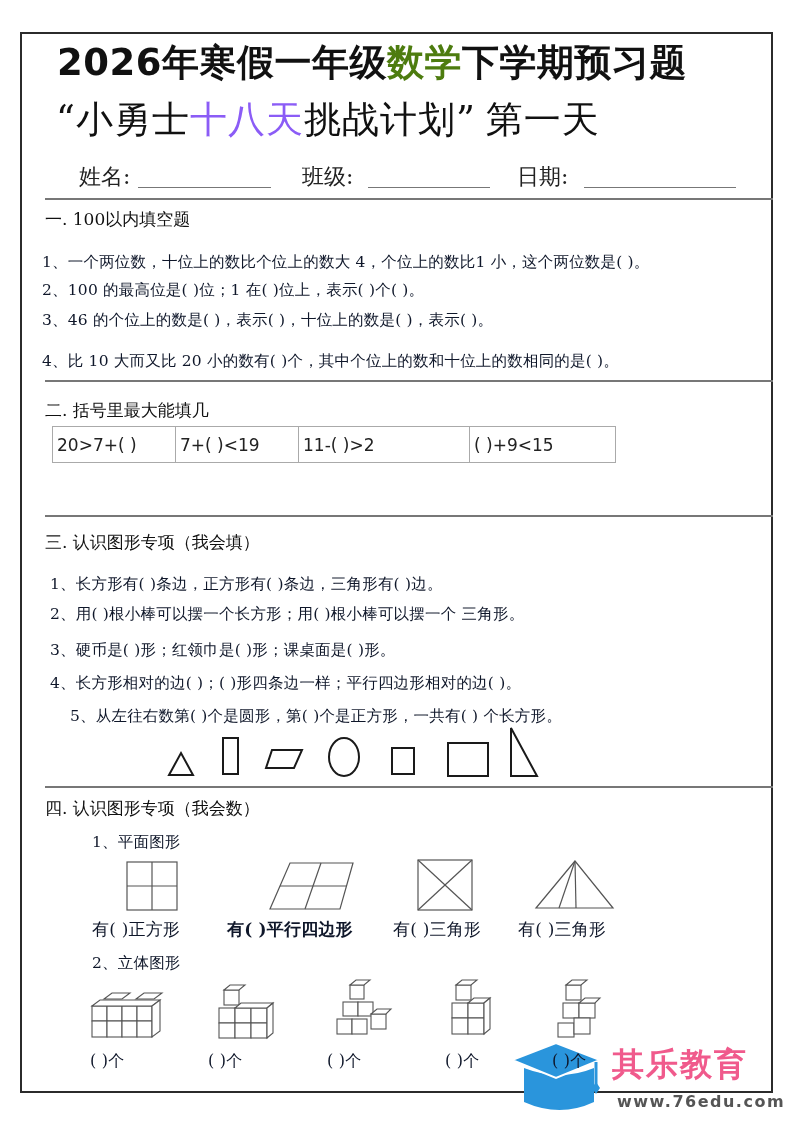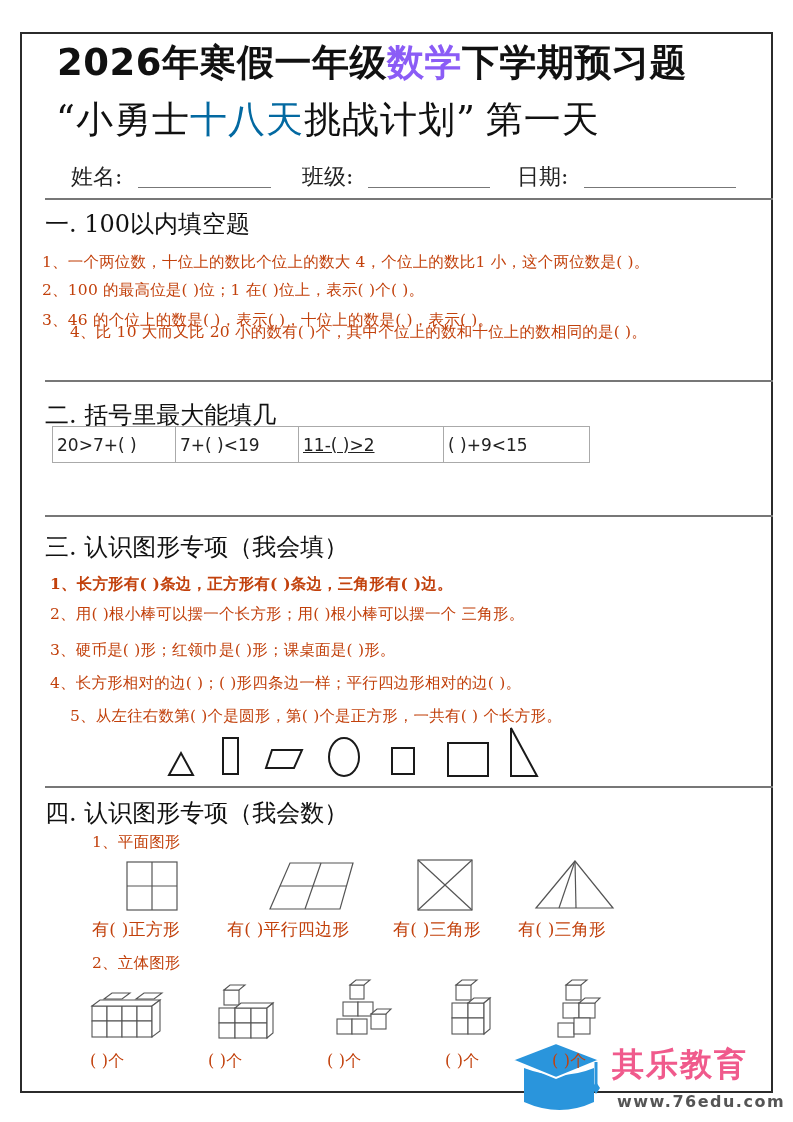--- a/index.html
+++ b/index.html
@@ -4,88 +4,88 @@
 <style>
   * { margin: 0; padding: 0; box-sizing: border-box; }
   html, body { width: 793px; height: 1122px; background: #ffffff; overflow: hidden; }
   body { position: relative; font-family: "DejaVu Serif", "Liberation Serif", serif; color: #1a1a1a; }
 
   .frame { position: absolute; left: 20px; top: 32px; width: 753px; height: 1061px; border: 2px solid #2b2b2b; border-bottom-width: 2px; }
 
   .abs { position: absolute; white-space: nowrap; }
 
   .title { left: 57px; top: 38px; font-family: "DejaVu Sans", "Liberation Sans", sans-serif; font-weight: bold; font-size: 37px; letter-spacing: 0.5px; color: #111; }
-  .title .green { color: #8b5cf6; }
+  .title .green { color: #4d7c0f; }
 
   .subtitle { left: 56px; top: 95px; font-family: "DejaVu Serif", serif; font-size: 37px; font-weight: normal; color: #111; letter-spacing: 1px; }
-  .subtitle .red { color: #0369a1; }
+  .subtitle .red { color: #8b5cf6; }
   .subtitle .day { text-decoration-thickness: 2px; text-underline-offset: 6px; margin-left: 10px; }
 
   .info-row { top: 162px; font-size: 22px; color: #222; }
   .blank-line { position: absolute; height: 1px; background: #777; }
 
   .divider { position: absolute; left: 45px; width: 728px; height: 2px; background: #777; }
 
-  .sec-title { font-family: "DejaVu Serif", serif; font-size: 24px; color: #111; }
-  .q { font-size: 15.5px; color: #c2410c; letter-spacing: 0.2px; }
+  .sec-title { font-family: "DejaVu Serif", serif; font-size: 17px; color: #111; }
+  .q { font-size: 15.5px; color: #0f172a; letter-spacing: 0.2px; }
 
   table.ineq { position: absolute; left: 52px; top: 426px; border-collapse: collapse; font-family: "DejaVu Sans", "Liberation Sans", sans-serif; font-size: 17px; color: #222; }
   table.ineq td { border: 1px solid #aaa; height: 36px; padding: 0 4px; }
   table.ineq td:nth-child(1) { width: 123px; }
   table.ineq td:nth-child(2) { width: 123px; }
-  table.ineq td:nth-child(3) { width: 145px; text-decoration: underline; }
+  table.ineq td:nth-child(3) { width: 171px; }
   table.ineq td:nth-child(4) { width: 146px; }
 
   svg.shapes { position: absolute; left: 0; top: 0; }
 
   .wm-text { left: 612px; top: 1043px; font-family: "DejaVu Sans", sans-serif; font-weight: bold; font-size: 32px; color: #f05a8c; letter-spacing: 2px; }
   .wm-url { left: 617px; top: 1092px; font-family: "DejaVu Sans", sans-serif; font-weight: bold; font-size: 16px; color: #555; letter-spacing: 1.5px; }
 </style>
 </head>
 <body>
 
 <div class="frame"></div>
 
 <div class="abs title"><span>2026年寒假一年级</span><span class="green">数学</span><span>下学期预习题</span></div>
 
 <div class="abs subtitle"><span>“小勇士</span><span class="red">十八天</span><span>挑战计划”</span><span class="day">第一天</span></div>
 
-<div class="abs info-row" style="left:71px;">姓名:</div>
+<div class="abs info-row" style="left:79px;">姓名:</div>
 <div class="blank-line" style="left:138px; top:187px; width:133px;"></div>
 <div class="abs info-row" style="left:302px;">班级:</div>
 <div class="blank-line" style="left:368px; top:187px; width:122px;"></div>
 <div class="abs info-row" style="left:517px;">日期:</div>
 <div class="blank-line" style="left:584px; top:187px; width:152px;"></div>
 
 <div class="divider" style="top:198px;"></div>
 
 <div class="abs sec-title" style="left:45px; top:208px;">一. 100以内填空题</div>
 <div class="abs q" style="left:42px; top:252px;">1、一个两位数，十位上的数比个位上的数大 4，个位上的数比1 小，这个两位数是(      )。</div>
 <div class="abs q" style="left:42px; top:280px;">2、100 的最高位是(      )位；1 在(      )位上，表示(   )个(      )。</div>
 <div class="abs q" style="left:42px; top:310px;">3、46 的个位上的数是(   )，表示(            )，十位上的数是(   )，表示(            )。</div>
-<div class="abs q" style="left:42px; top:322px;margin-left:28px;">4、比 10 大而又比 20 小的数有(   )个，其中个位上的数和十位上的数相同的是(      )。</div>
+<div class="abs q" style="left:42px; top:351px;">4、比 10 大而又比 20 小的数有(   )个，其中个位上的数和十位上的数相同的是(      )。</div>
 
 <div class="divider" style="top:380px;"></div>
 
 <div class="abs sec-title" style="left:45px; top:390px;margin-top:9px;">二. 括号里最大能填几</div>
 <table class="ineq">
   <tbody>
       <tr>
     <td>20&gt;7+(      )</td>
     <td>7+(       )&lt;19</td>
     <td>11-(     )&gt;2</td>
     <td>(    )+9&lt;15</td>
   </tr>
 </tbody>
   </table>
 
 <div class="divider" style="top:515px;"></div>
 
 <div class="abs sec-title" style="left:45px; top:531px;">三. 认识图形专项（我会填）</div>
-<div class="abs q" style="left:50px; top:574px;font-weight:bold;">1、长方形有(   )条边，正方形有(   )条边，三角形有(   )边。</div>
+<div class="abs q" style="left:50px; top:574px;">1、长方形有(   )条边，正方形有(   )条边，三角形有(   )边。</div>
 <div class="abs q" style="left:50px; top:604px;">2、用(   )根小棒可以摆一个长方形；用(   )根小棒可以摆一个 三角形。</div>
 <div class="abs q" style="left:50px; top:640px;">3、硬币是(      )形；红领巾是(         )形；课桌面是(         )形。</div>
 <div class="abs q" style="left:50px; top:673px;">4、长方形相对的边(           )；(            )形四条边一样；平行四边形相对的边(            )。</div>
 <div class="abs q" style="left:50px; top:706px;margin-left:20px;">5、从左往右数第(   )个是圆形，第(   )个是正方形，一共有(   ) 个长方形。</div>
 
 <svg class="shapes" width="793" height="1122">
 
   <g stroke="#1a1a1a" stroke-width="2" fill="none">
     <polygon points="169,775 181,753 193,775"></polygon>
     <rect x="223" y="738" width="15" height="36"></rect>
@@ -188,21 +188,21 @@
     <polygon points="512,1060 556,1043 600,1060 556,1078" fill="#2a95dc" stroke="#ffffff" stroke-width="2"></polygon>
     <line x1="596" y1="1062" x2="596" y2="1086" stroke="#2a95dc" stroke-width="3"></line>
     <polygon points="596,1082 600,1088 596,1094 592,1088" fill="#2a95dc"></polygon>
   </g>
 </svg>
 
 <div class="abs sec-title" style="left:45px; top:797px;">四. 认识图形专项（我会数）</div>
 <div class="abs q" style="left:92px; top:832px;">1、平面图形</div>
 
 <div class="abs q" style="left:92px; top:918px; font-size:17px;">有(    )正方形</div>
-<div class="abs q" style="left:227px; top:918px; font-size:17px;">有(    )平行四边形</div>
+<div class="abs q" style="left:227px; top:918px; font-size:17px;font-weight:bold;">有(    )平行四边形</div>
 <div class="abs q" style="left:393px; top:918px; font-size:17px;">有(    )三角形</div>
 <div class="abs q" style="left:518px; top:918px; font-size:17px;">有(    )三角形</div>
 
 <div class="abs q" style="left:92px; top:953px;">2、立体图形</div>
 
 <div class="abs q" style="left:90px; top:1051px; font-size:16px;">(       )个</div>
 <div class="abs q" style="left:208px; top:1051px; font-size:16px;">(       )个</div>
 <div class="abs q" style="left:327px; top:1051px; font-size:16px;">(       )个</div>
 <div class="abs q" style="left:445px; top:1051px; font-size:16px;">(       )个</div>
 <div class="abs q" style="left:552px; top:1051px; font-size:16px;">(       )个</div>

